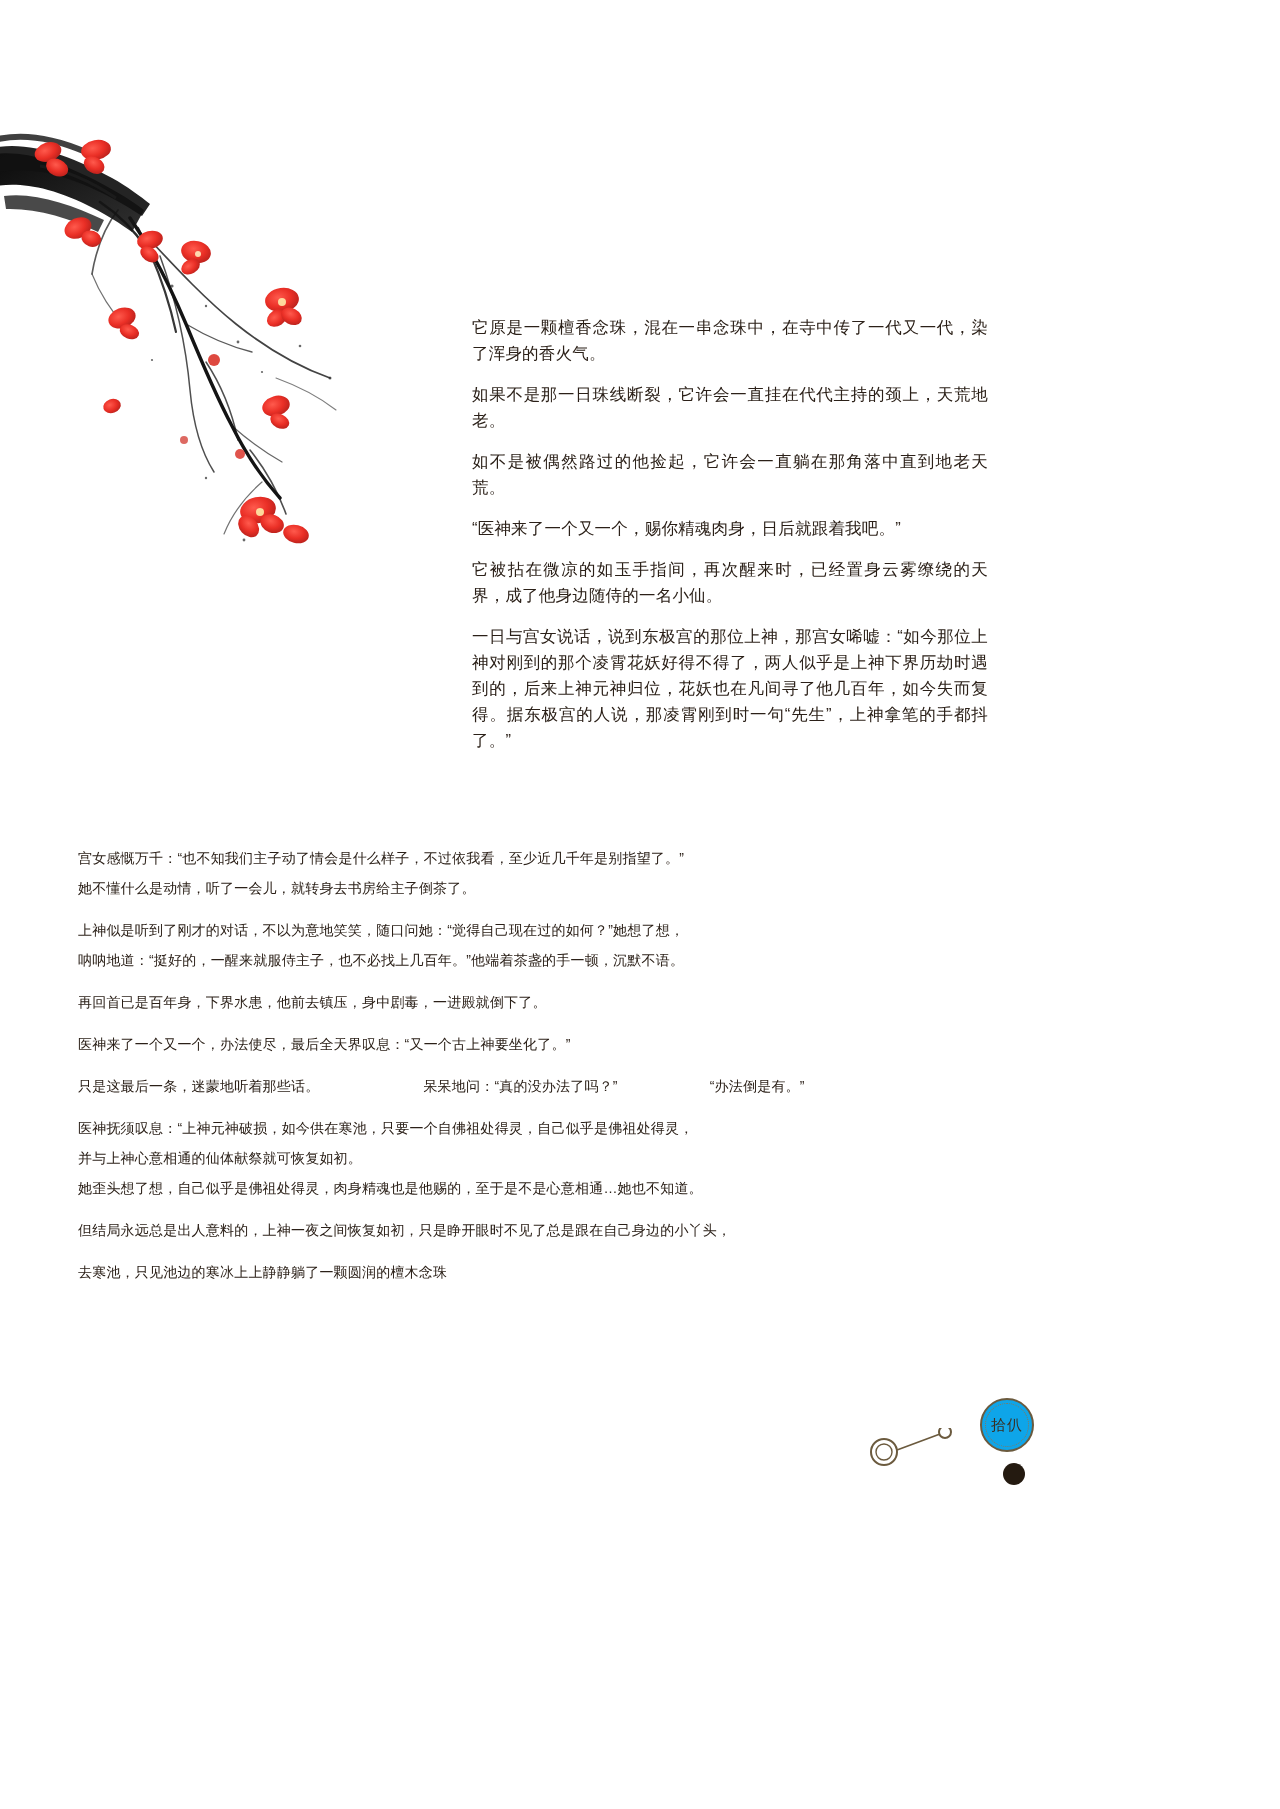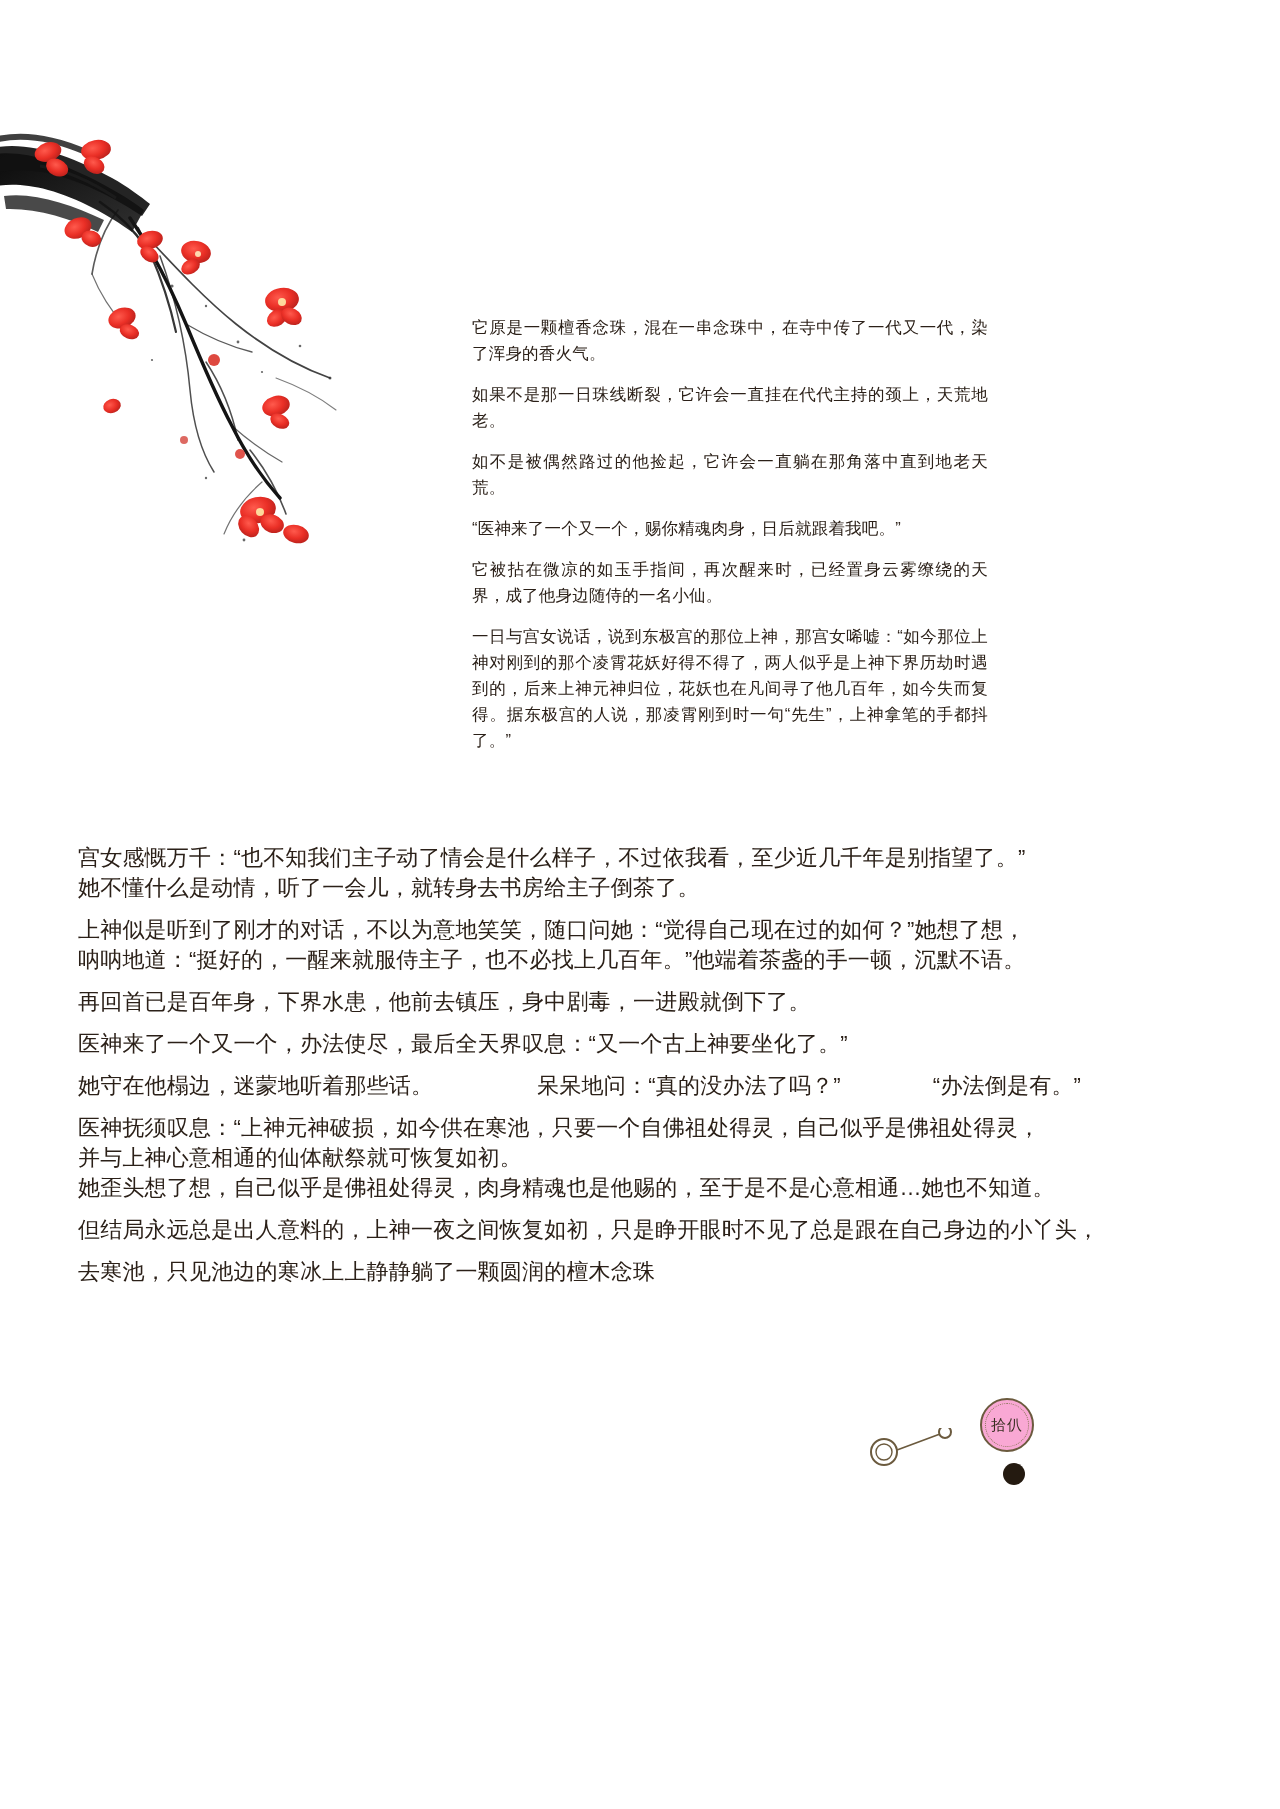--- a/index.html
+++ b/index.html
@@ -51,21 +51,21 @@
     margin: 0 0 15px 0;
   }
   .col-right p:last-child { margin-bottom: 4px; }
 
   
   .block-lower {
     position: absolute;
     left: 78px;
     top: 843px;
     width: 1130px;
-    font-size: 22px;
+    font-size: 14px;
     line-height: 30px;
     letter-spacing: 0.2px;
     color: #2b2018;
   }
   .block-lower p {
     margin: 0;
   }
   .block-lower p.gap {
     margin-top: 12px;
   }
@@ -88,21 +88,21 @@
     height: 54px;
     border: 2px solid #6b5a3e;
     border-radius: 50%;
     box-sizing: border-box;
     display: flex;
     align-items: center;
     justify-content: center;
     font-size: 15px;
     color: #3a2f22;
     letter-spacing: 1px;
-    background: #f9a8d4;
+    background: #0ea5e9;
   }
   .folio-circle::after {
     content: "";
     position: absolute;
     left: 3px; top: 3px; right: 3px; bottom: 3px;
     border: 1px dotted #8a7757;
     border-radius: 50%;
   }
   .folio-svg {
     position: absolute;
@@ -231,21 +231,21 @@
     <p>一日与宫女说话，说到东极宫的那位上神，那宫女唏嘘：“如今那位上神对刚到的那个凌霄花妖好得不得了，两人似乎是上神下界历劫时遇到的，后来上神元神归位，花妖也在凡间寻了他几百年，如今失而复得。据东极宫的人说，那凌霄刚到时一句“先生”，上神拿笔的手都抖了。”</p>
   </div>
 
   <div class="block-lower">
     <p>宫女感慨万千：“也不知我们主子动了情会是什么样子，不过依我看，至少近几千年是别指望了。”</p>
     <p>她不懂什么是动情，听了一会儿，就转身去书房给主子倒茶了。</p>
     <p class="gap">上神似是听到了刚才的对话，不以为意地笑笑，随口问她：“觉得自己现在过的如何？”她想了想，</p>
     <p>呐呐地道：“挺好的，一醒来就服侍主子，也不必找上几百年。”他端着茶盏的手一顿，沉默不语。</p>
     <p class="gap">再回首已是百年身，下界水患，他前去镇压，身中剧毒，一进殿就倒下了。</p>
     <p class="gap">医神来了一个又一个，办法使尽，最后全天界叹息：“又一个古上神要坐化了。”</p>
-    <p class="gap"><span>她守在他榻边，迷蒙地听着那些话。</span><span class="sp-lg"></span><span>呆呆地问：“真的没办法了吗？”</span><span class="sp-md"></span><span>“办法倒是有。”</span></p>
+    <p class="gap"><span>只是这最后一条，迷蒙地听着那些话。</span><span class="sp-lg"></span><span>呆呆地问：“真的没办法了吗？”</span><span class="sp-md"></span><span>“办法倒是有。”</span></p>
     <p class="gap">医神抚须叹息：“上神元神破损，如今供在寒池，只要一个自佛祖处得灵，自己似乎是佛祖处得灵，</p>
     <p>并与上神心意相通的仙体献祭就可恢复如初。</p>
     <p>她歪头想了想，自己似乎是佛祖处得灵，肉身精魂也是他赐的，至于是不是心意相通…她也不知道。</p>
     <p class="gap">但结局永远总是出人意料的，上神一夜之间恢复如初，只是睁开眼时不见了总是跟在自己身边的小丫头，</p>
     <p class="gap">去寒池，只见池边的寒冰上上静静躺了一颗圆润的檀木念珠</p>
   </div>
 
   <div class="folio">
     <div class="folio-circle">拾仈</div>
     <svg class="folio-svg" viewBox="0 0 180 80">

